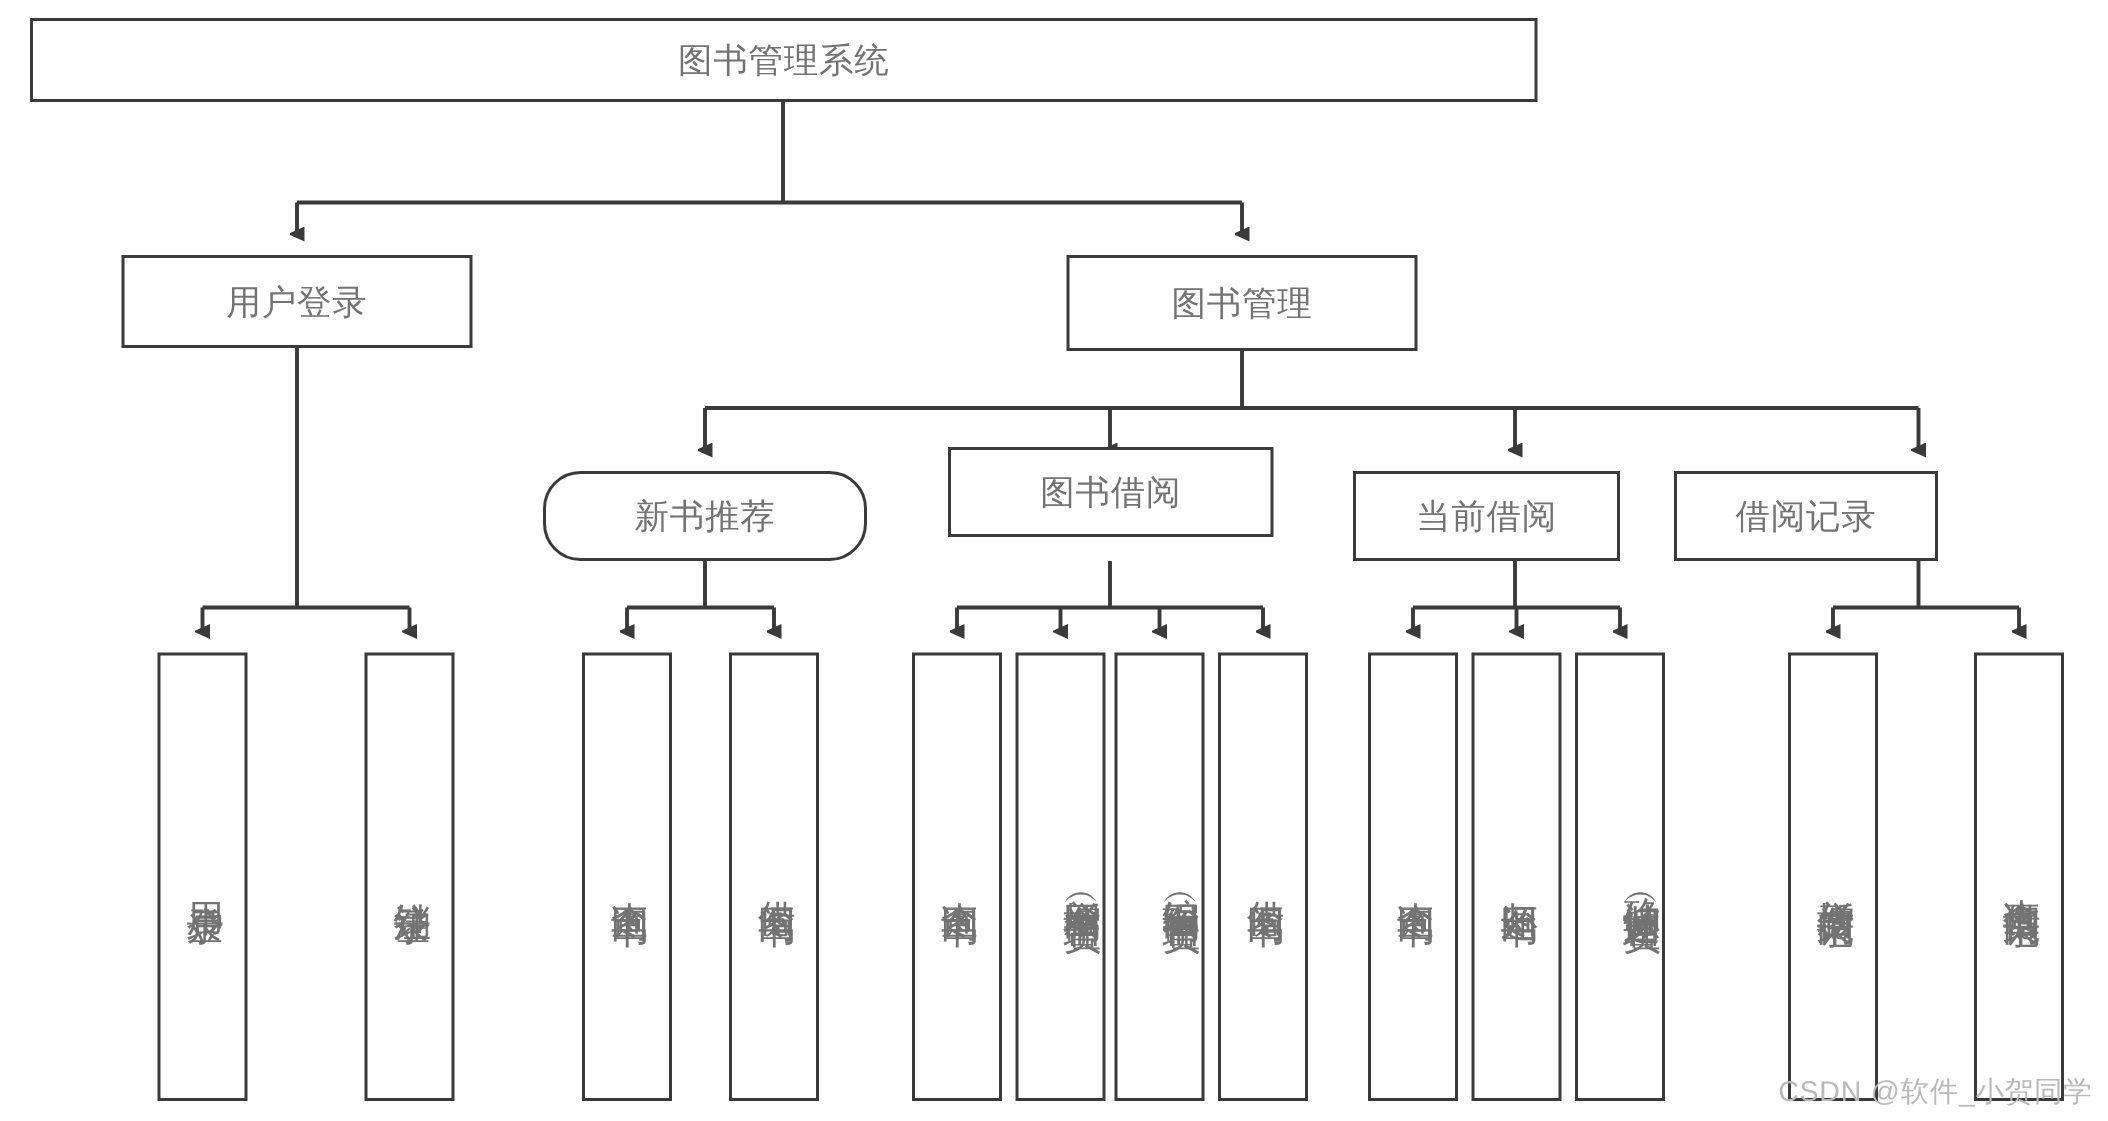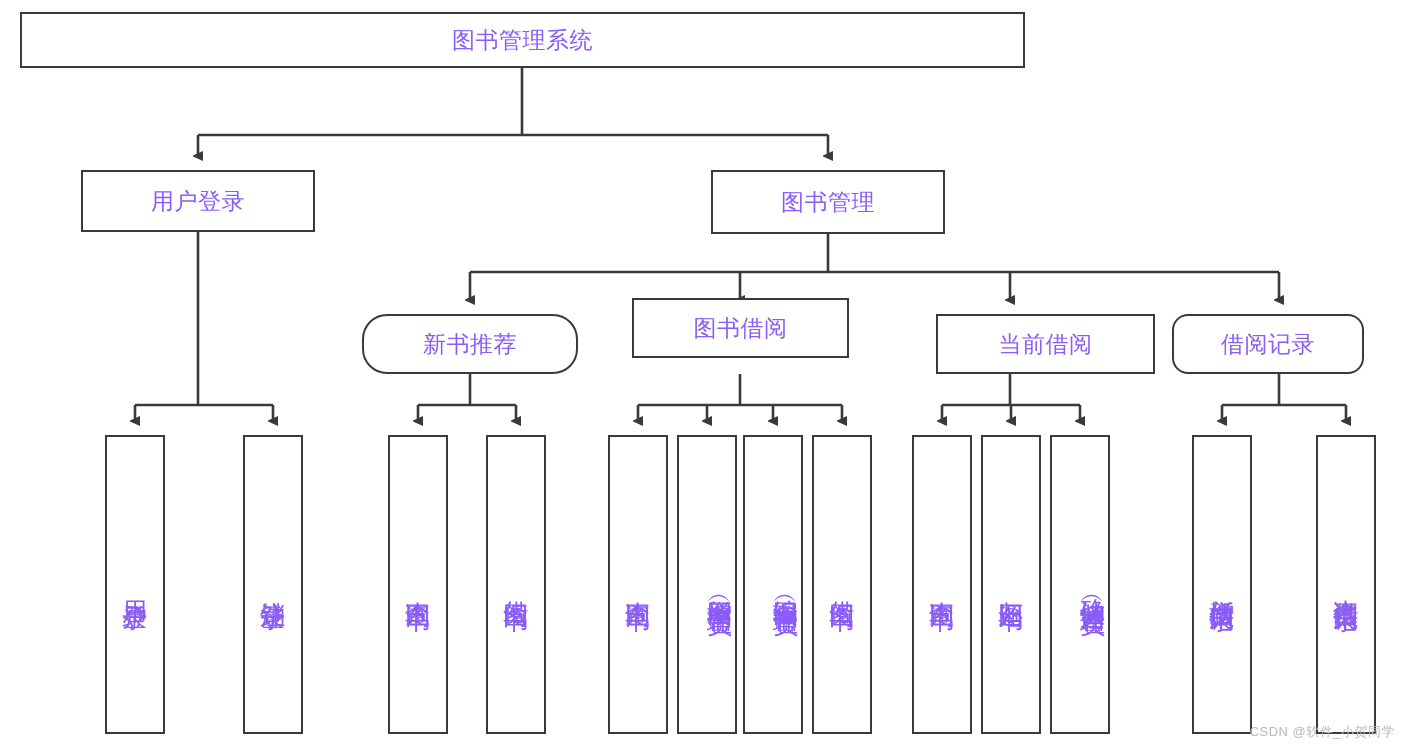--- a/index.html
+++ b/index.html
@@ -18,21 +18,22 @@
     overflow: hidden;
   }
   .node {
     position: absolute;
     box-sizing: border-box;
     border: 2.5px solid #3a3a3a;
     background: #ffffff;
     display: flex;
     align-items: center;
     justify-content: center;
-    color: #8b5cf6;
+    color: #737373;
+    font-family: Liberation Serif, serif;
   }
   .node.horiz {
     font-size: 23px;
     letter-spacing: 0.5px;
   }
   .node.vert {
     writing-mode: vertical-rl;
     text-orientation: upright;
     font-size: 25px;
     line-height: 1.22;
@@ -54,21 +55,21 @@
     left: 0;
     top: 0;
     width: 1405px;
     height: 747px;
     pointer-events: none;
   }
   .watermark {
     position: absolute;
     right: 10px;
     bottom: 6px;
-    font-size: 13px;
+    font-size: 19px;
     color: #b9b9b9;
     letter-spacing: 0.5px;
     white-space: nowrap;
   }
 </style>
 </head>
 <body>
 
 <div id="canvas">
 
@@ -132,24 +133,24 @@
   <div class="node horiz" style="left:711px; top:170px; width:234px; height:64px;">
     <span>图书管理</span>
   </div>
 
   <div class="node horiz" style="left:362px; top:314px; width:216px; height:60px;border-radius:25px;">
     <span>新书推荐</span>
   </div>
   <div class="node horiz" style="left:632px; top:298px; width:217px; height:60px;">
     <span>图书借阅</span>
   </div>
-  <div class="node horiz" style="left:936px; top:314px; width:219px; height:60px;">
+  <div class="node horiz" style="left:902px; top:314px; width:178px; height:60px;">
     <span>当前借阅</span>
   </div>
-  <div class="node horiz" style="left:1172px; top:314px; width:192px; height:60px;border-radius:16px;">
+  <div class="node horiz" style="left:1116px; top:314px; width:176px; height:60px;">
     <span>借阅记录</span>
   </div>
 
   <div class="node vert mid-align" style="left:105px; top:435px; width:60px; height:299px;">
     <span>用户登录</span>
   </div>
   <div class="node vert mid-align" style="left:243px; top:435px; width:60px; height:299px;">
     <span>注销登录</span>
   </div>
 

